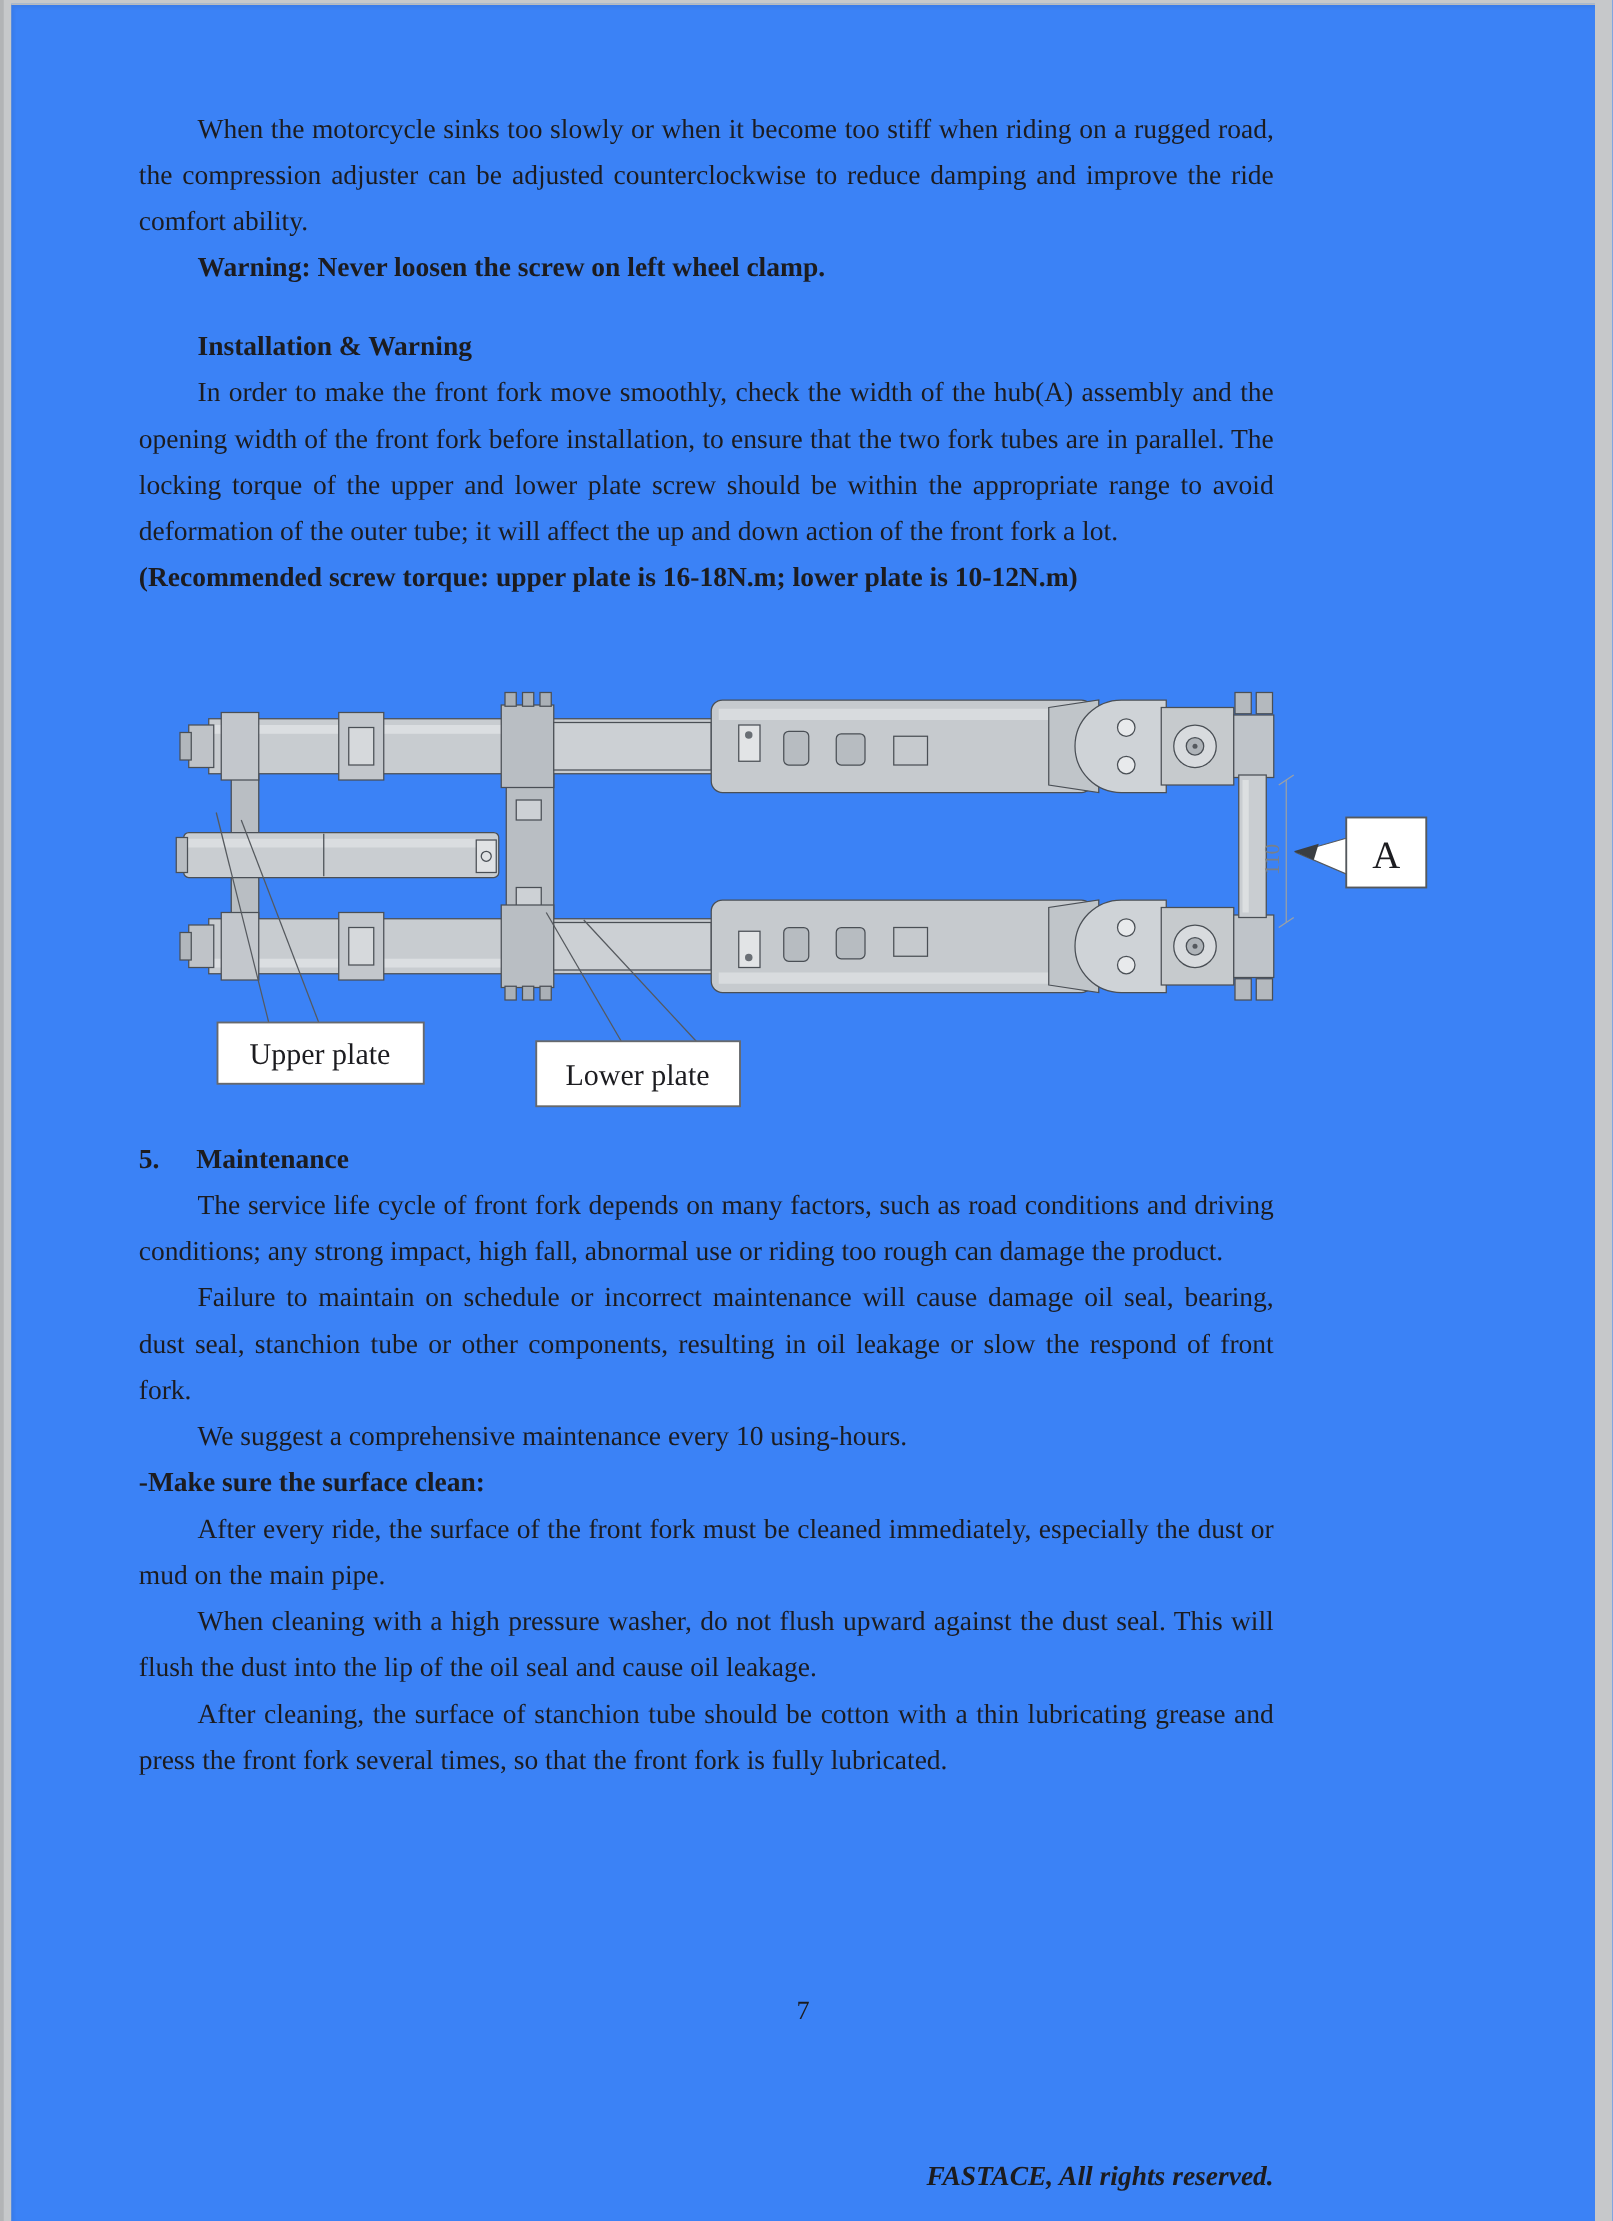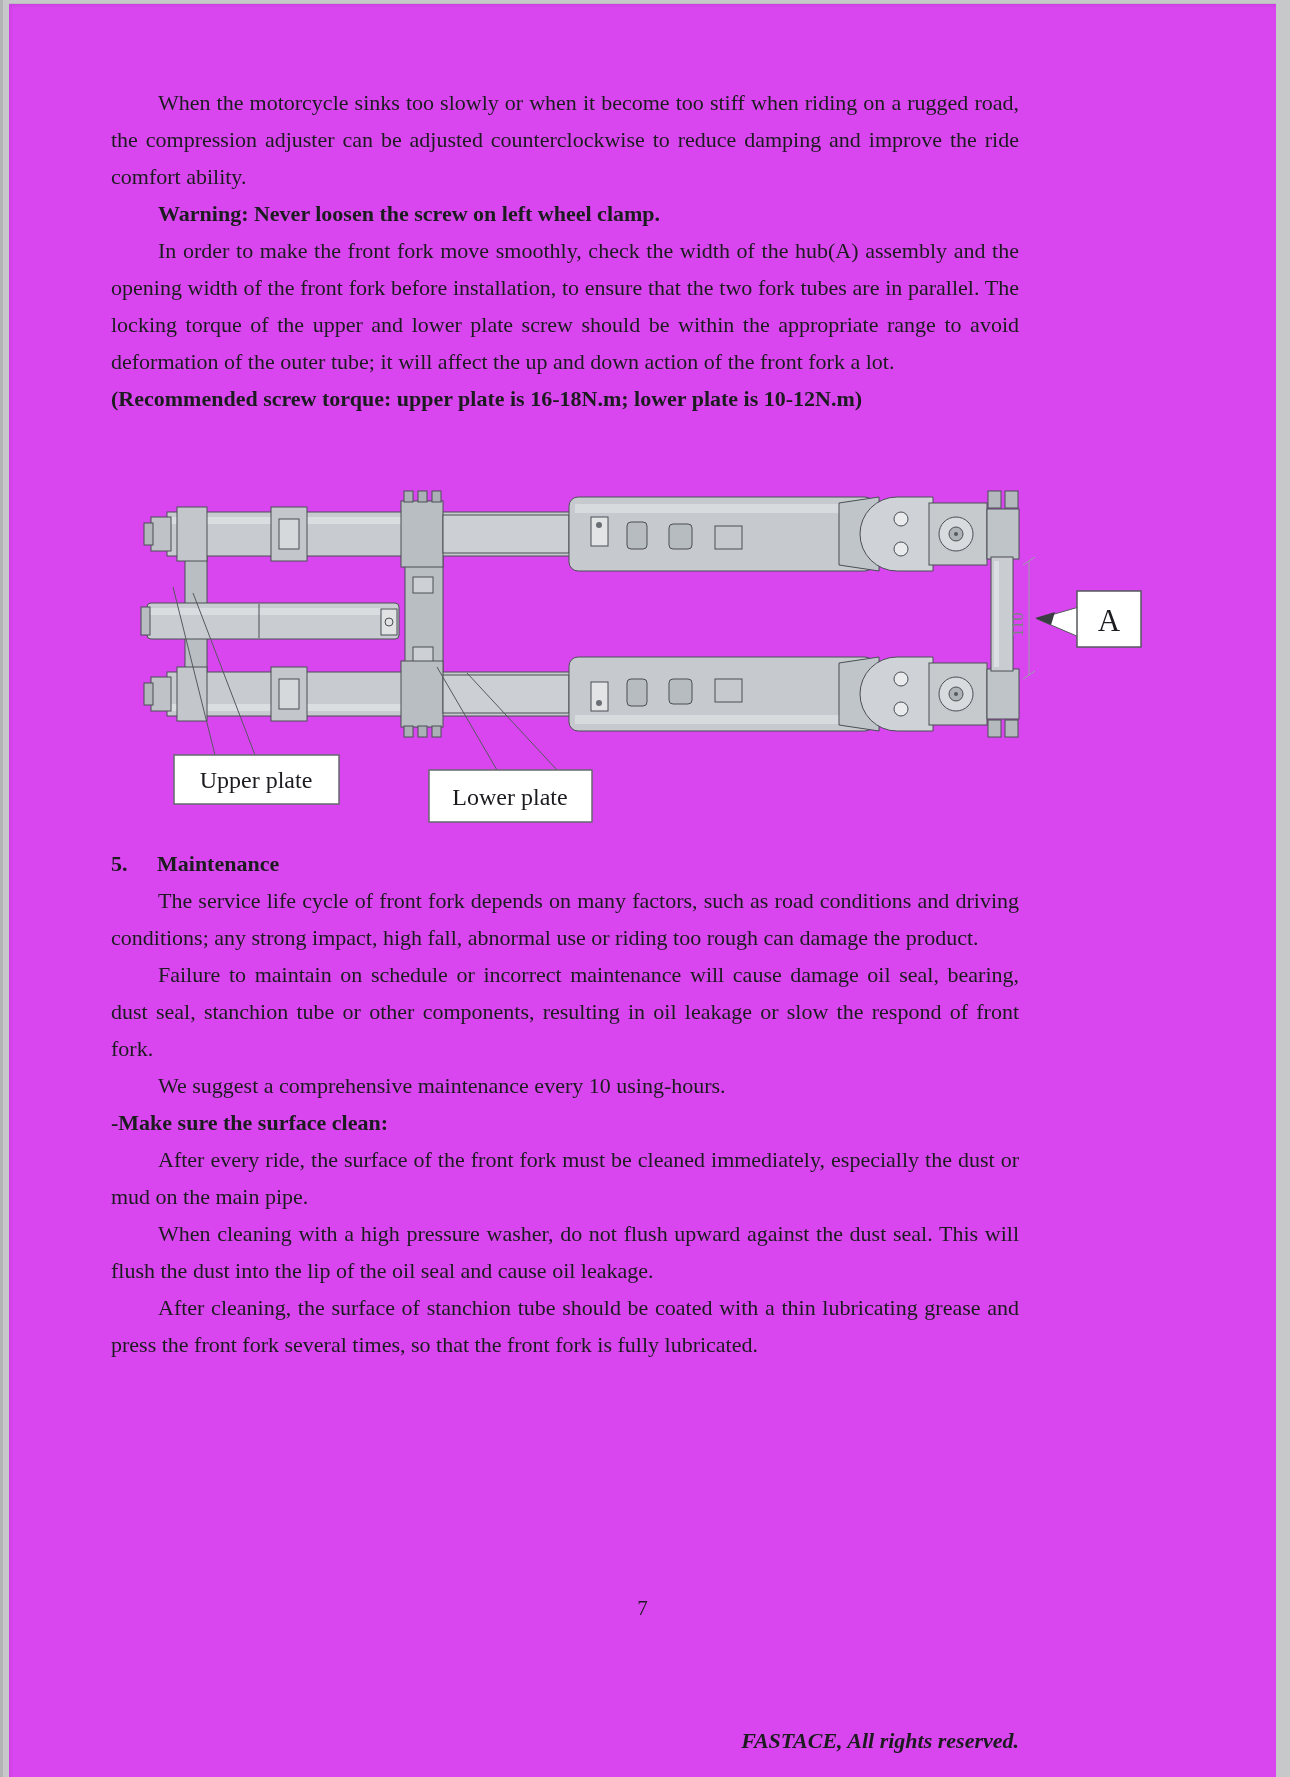--- a/index.html
+++ b/index.html
@@ -5,21 +5,21 @@
   html,body{margin:0;padding:0;}
   body{
     width:1290px;height:1777px;position:relative;overflow:hidden;
     background:#c6c8ca;
     font-family:"Liberation Serif","DejaVu Serif",serif;
     color:#1c1c20;
   }
   .edge-dark{position:absolute;left:0;top:0;width:3px;height:1777px;background:#b2b4b6;}
   .page{
     position:absolute;left:9px;top:3px;right:14px;bottom:0;
-    background:#d946ef;
+    background:#3b82f6;
     border-top:1px solid #b8babc;
     box-shadow:inset 2px 2px 3px rgba(0,0,0,0.06);
   }
   .content{position:absolute;left:102px;top:80px;width:908px;}
   .para{
     font-size:22px;line-height:37px;text-align:justify;
     text-indent:47px;margin:0;
   }
   .noindent{text-indent:0;font-weight:bold;}
   .bold{font-weight:bold;}
@@ -39,20 +39,21 @@
 </head>
 <body>
 
 <div class="edge-dark"></div>
 
 <div class="page">
   <div class="content">
 
     <p class="para">When the motorcycle sinks too slowly or when it become too stiff when riding on a rugged road, the compression adjuster can be adjusted counterclockwise to reduce damping and improve the ride comfort ability.</p>
     <p class="para bold">Warning: Never loosen the screw on left wheel clamp.</p>
+    <p class="para bold gap-before">Installation &amp; Warning</p>
     <p class="para">In order to make the front fork move smoothly, check the width of the hub(A) assembly and the opening width of the front fork before installation, to ensure that the two fork tubes are in parallel. The locking torque of the upper and lower plate screw should be within the appropriate range to avoid deformation of the outer tube; it will affect the up and down action of the front fork a lot.</p>
     <p class="para noindent">(Recommended screw torque: upper plate is 16-18N.m; lower plate is 10-12N.m)</p>
 
     <div class="diagram-wrap">
       <svg width="1010" height="402" viewBox="0 0 1010 402">
 
         <rect x="46" y="104" width="22" height="148" fill="#b9bec3" stroke="#4a4f55"></rect>
         <rect x="266" y="96" width="38" height="188" fill="#b9bec3" stroke="#4a4f55"></rect>
         <rect x="274" y="150" width="20" height="16" fill="#cdd1d5" stroke="#4a4f55"></rect>
         <rect x="274" y="220" width="20" height="16" fill="#cdd1d5" stroke="#4a4f55"></rect>
@@ -142,19 +143,19 @@
       <span class="section-num">5.</span>
       <span>Maintenance</span>
     </div>
 
     <p class="para">The service life cycle of front fork depends on many factors, such as road conditions and driving conditions; any strong impact, high fall, abnormal use or riding too rough can damage the product.</p>
     <p class="para">Failure to maintain on schedule or incorrect maintenance will cause damage oil seal, bearing, dust seal, stanchion tube or other components, resulting in oil leakage or slow the respond of front fork.</p>
     <p class="para">We suggest a comprehensive maintenance every 10 using-hours.</p>
     <p class="para noindent">-Make sure the surface clean:</p>
     <p class="para">After every ride, the surface of the front fork must be cleaned immediately, especially the dust or mud on the main pipe.</p>
     <p class="para">When cleaning with a high pressure washer, do not flush upward against the dust seal. This will flush the dust into the lip of the oil seal and cause oil leakage.</p>
-    <p class="para">After cleaning, the surface of stanchion tube should be coated with a thin lubricating grease and press the front fork several times, so that the front fork is fully lubricated.</p>
+    <p class="para">After cleaning, the surface of stanchion tube should be cotton with a thin lubricating grease and press the front fork several times, so that the front fork is fully lubricated.</p>
 
     <div class="footer-copy">FASTACE, All rights reserved.</div>
   </div>
 
   <div class="footer-page">7</div>
 </div>
 
 </body></html>

